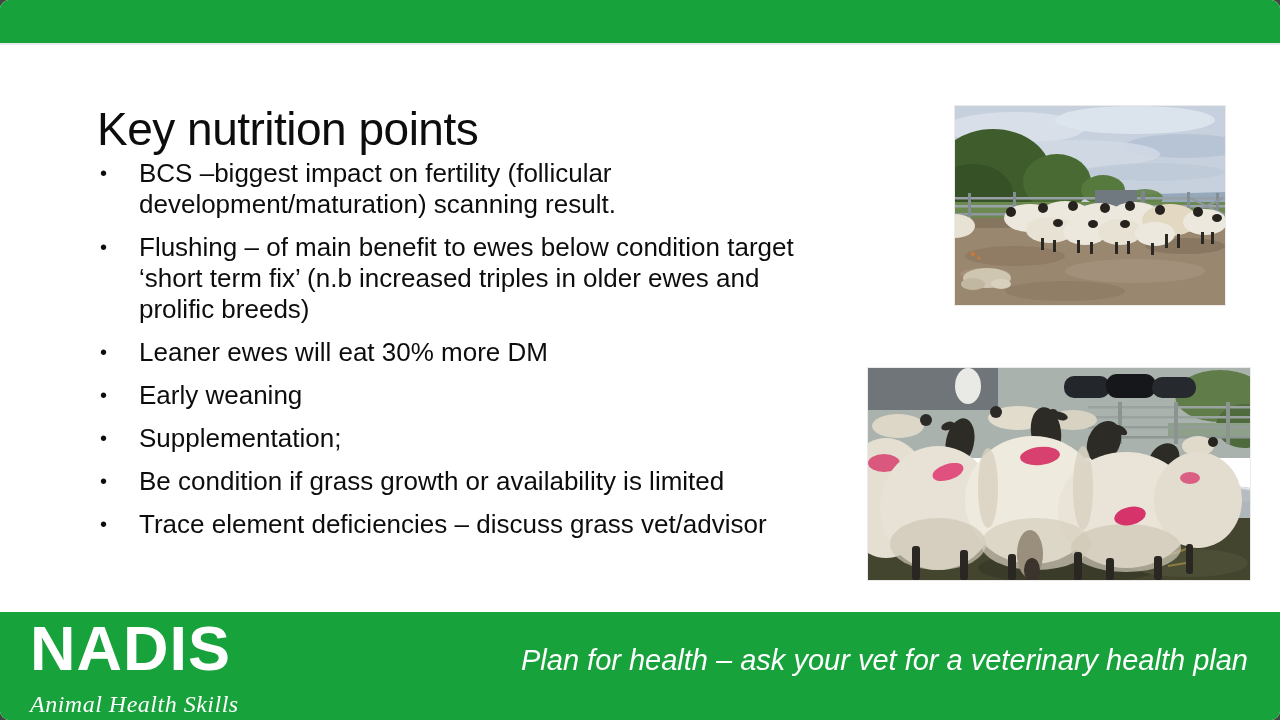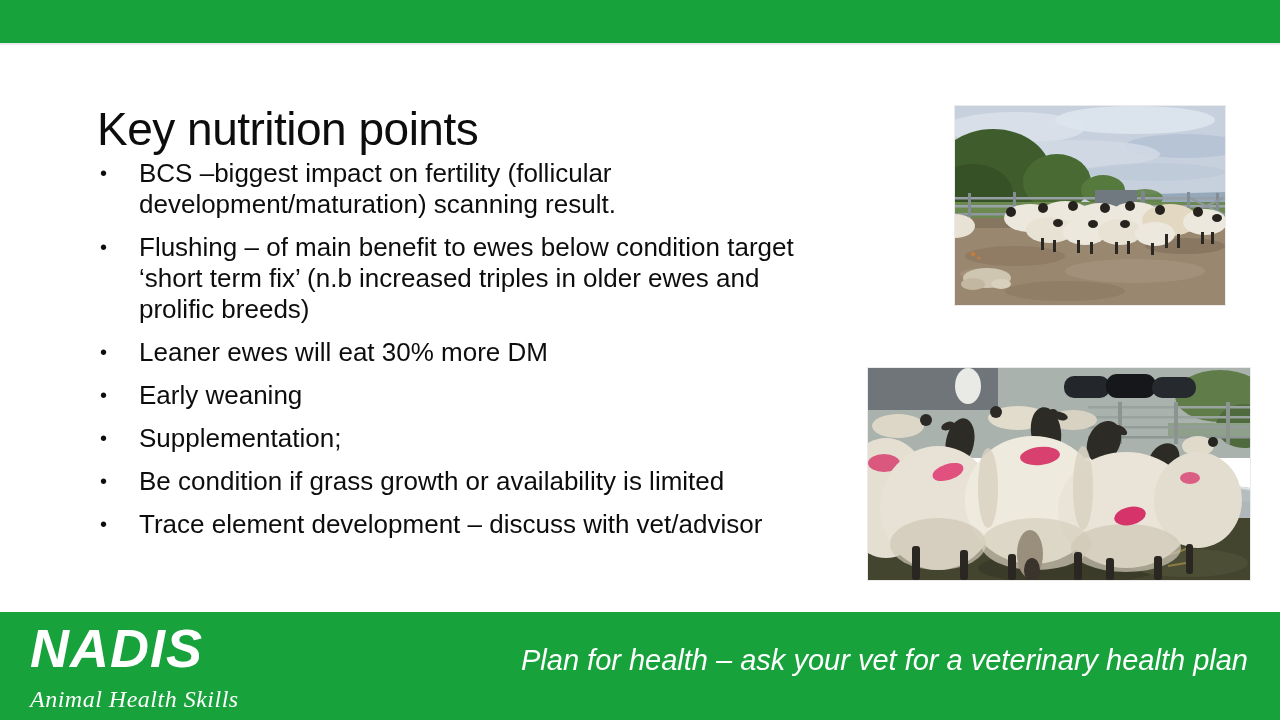--- a/index.html
+++ b/index.html
@@ -6,20 +6,21 @@
   body{
     font-family:"Liberation Sans","DejaVu Sans",sans-serif;
     background:#444;
   }
   .slide{
     position:relative;
     width:1280px;height:720px;
     background:var(--page-bg,#ffffff);
     overflow:hidden;
     margin:0 auto;
+    border-radius:9px;
   }
   
   .top-bar{
     position:absolute;top:0;left:0;width:1280px;height:43px;
     background:var(--brand-green,#17a23b);
     border-bottom:2px solid #e9e9ee;
   }
   
   .title{
     position:absolute;top:72px;left:97px;
@@ -60,23 +61,22 @@
     background:var(--brand-green,#17a23b);
     display:flex;align-items:center;
   }
   .logo-block{
     margin-left:30px;
     color:#ffffff;
     display:flex;flex-direction:column;
     line-height:1;
   }
   .logo-name{
-    font-size:54px;font-weight:bold;letter-spacing:1px;
+    font-size:63px;font-weight:bold;letter-spacing:1px;
     font-family:"Liberation Sans",sans-serif;
-    font-style:italic;
   }
   .logo-tagline{
     font-size:24px;
     font-family:"Liberation Serif","DejaVu Serif",serif;
     font-style:italic;
     margin-top:12px;
     letter-spacing:0.5px;
   }
   .footer-slogan{
     margin-left:auto;
@@ -125,21 +125,21 @@
         <span class="bullet-text">Supplementation;</span>
       </li>
 
       <li>
         <span class="dot">•</span>
         <span class="bullet-text">Be condition if grass growth or availability is limited</span>
       </li>
 
       <li>
         <span class="dot">•</span>
-        <span class="bullet-text">Trace element development – discuss with vet/advisor</span>
+        <span class="bullet-text">Trace element deficiencies – discuss grass vet/advisor</span>
       </li>
     </ul>
 
   <figure class="photo photo-1" style="margin:0">
     <svg width="270" height="199" viewBox="0 0 270 199">
 
       <g>
         <rect x="0" y="0" width="270" height="112" fill="#c7d1de"></rect>
         <ellipse cx="60" cy="22" rx="70" ry="16" fill="#d9e0ea" opacity="0.9"></ellipse>
         <ellipse cx="180" cy="14" rx="80" ry="14" fill="#dde4ed" opacity="0.9"></ellipse>

